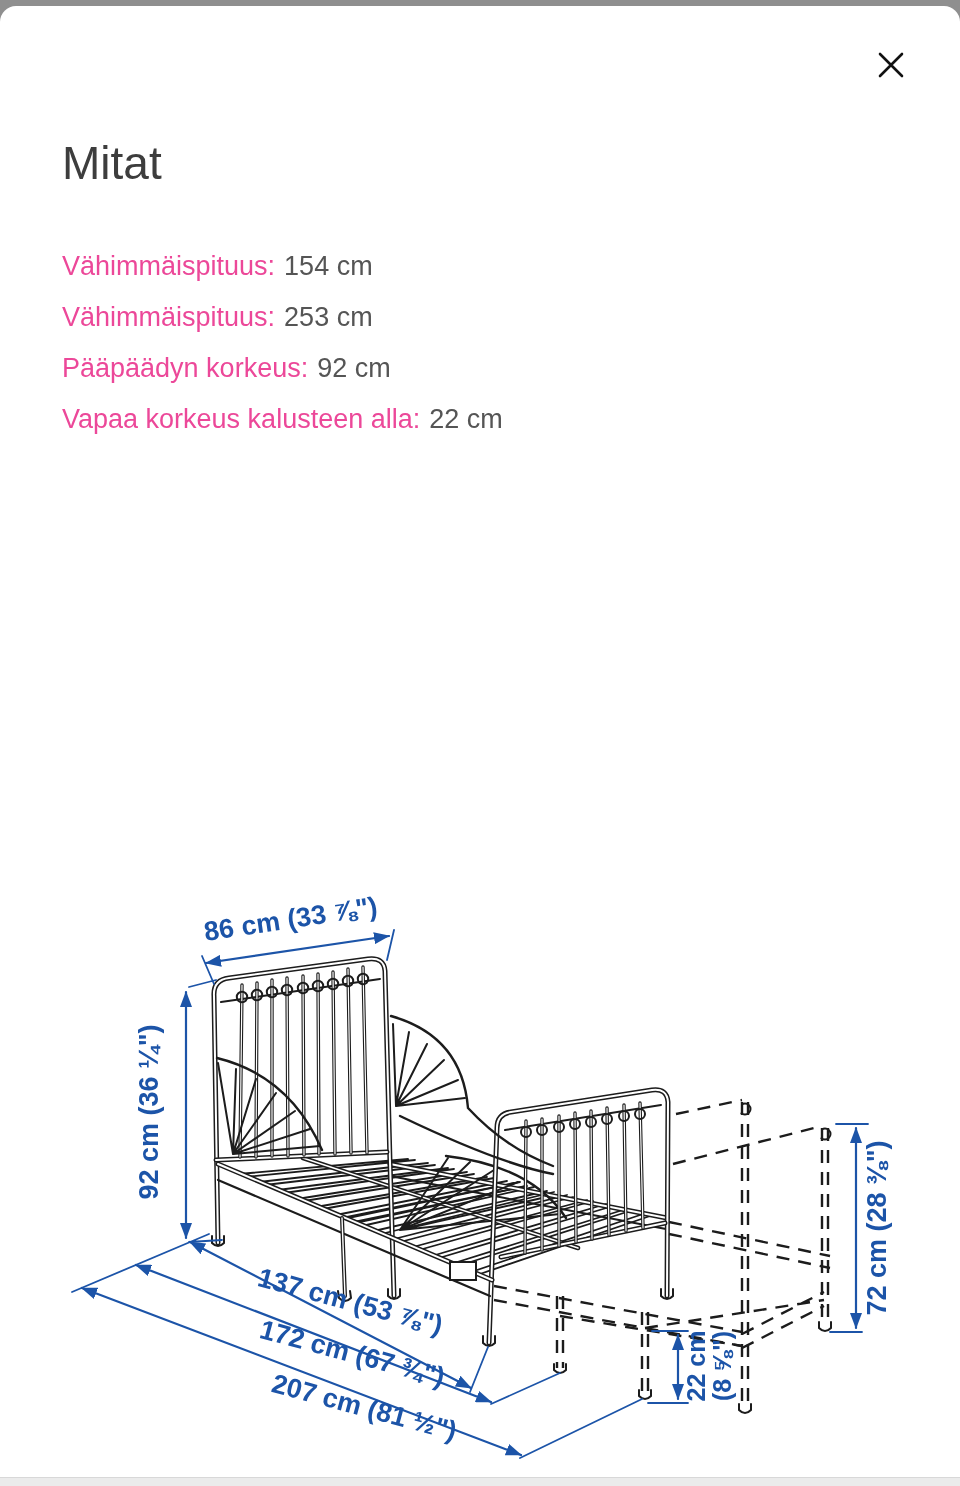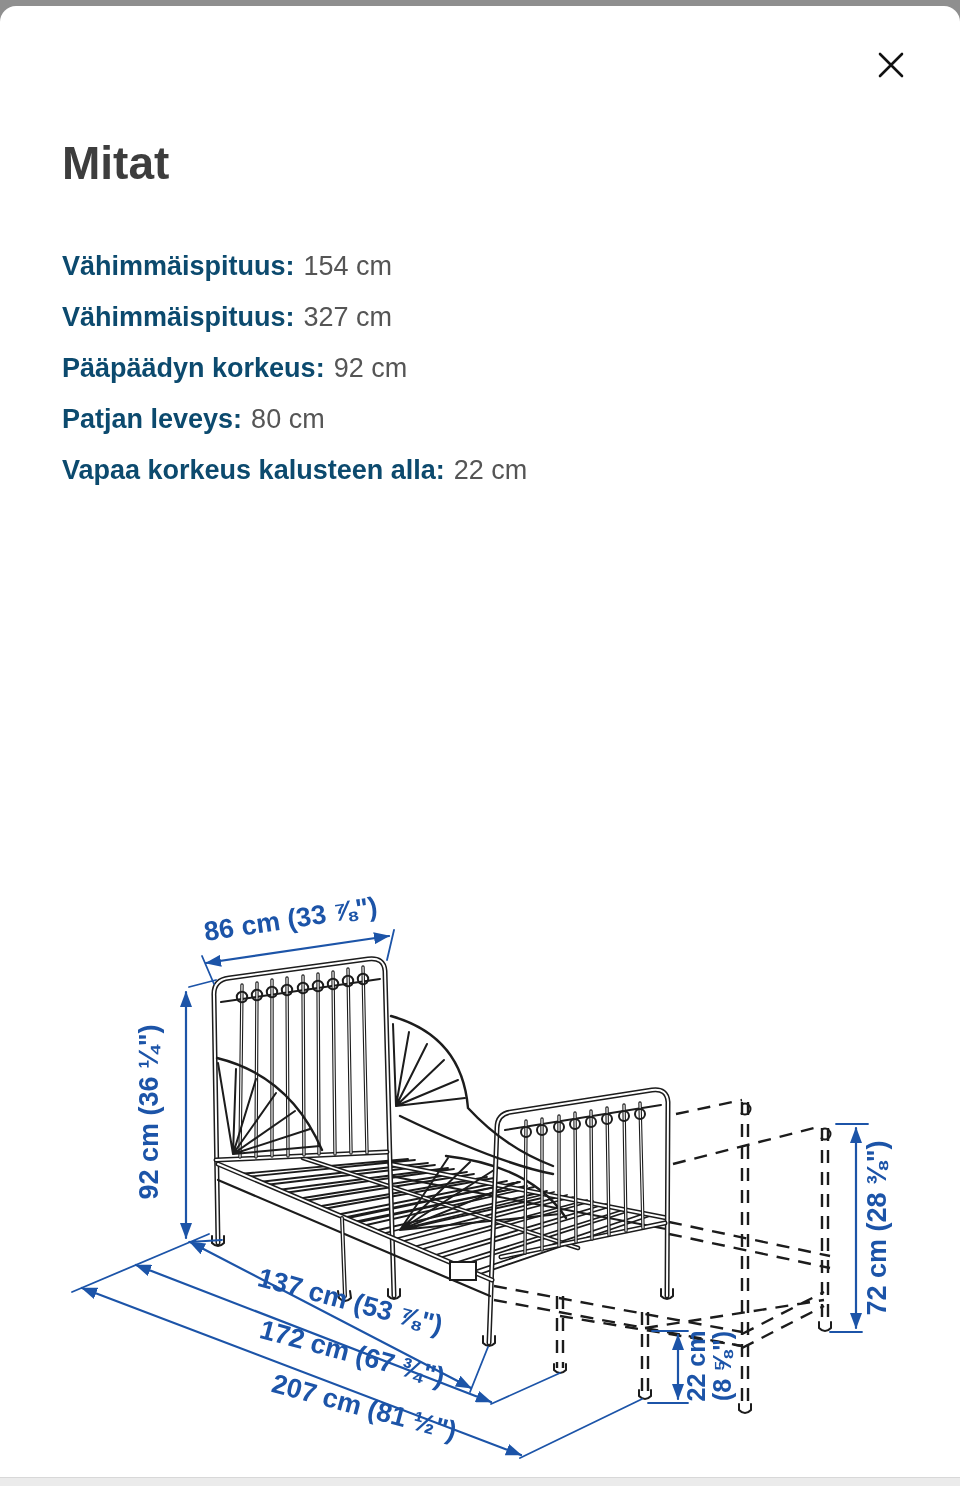--- a/index.html
+++ b/index.html
@@ -12,27 +12,27 @@
     position:absolute; top:6px; left:0; right:0; bottom:0;
     background:#ffffff; border-radius:16px 16px 0 0;
   }
   .close-btn {
     position:absolute; top:36px; right:46px; width:46px; height:46px;
     background:none; border:none; padding:4px; cursor:pointer;
   }
   .close-btn svg { width:38px; height:38px; display:block; }
   .page-title {
     margin:0; padding:132px 0 0 62px;
-    font-size:46px; font-weight:700; color:#3d3d3d; line-height:1.1;
+    font-size:46px; font-weight:400; color:#3d3d3d; line-height:1.1;
   }
   .dims {
     list-style:none; margin:52px 0 0; padding:0 0 0 62px;
     font-size:27px; line-height:51px; color:#555555;
   }
-  .dims .lbl { font-weight:700; color:#0c4a6e; margin-right:9px; }
+  .dims .lbl { font-weight:400; color:#ec4899; margin-right:9px; }
   .diagram {
     position:absolute; top:860px; left:0; width:960px; height:620px;
   }
   .bottom-strip {
     position:absolute; bottom:0; left:0; right:0; height:8px;
     background:#ebebeb; border-top:1px solid #d8d8d8;
   }
   
   .ink   { stroke:#1c1c1c; fill:none; stroke-linecap:round; stroke-linejoin:round; }
   .core  { stroke:#ffffff; fill:none; stroke-linecap:round; stroke-linejoin:round; }
@@ -48,23 +48,22 @@
   <button class="close-btn" aria-label="Close">
     <svg viewBox="0 0 38 38">
       <path d="M8 8 L30 30 M30 8 L8 30" stroke="#111111" stroke-width="2.6" fill="none" stroke-linecap="round"></path>
     </svg>
   </button>
 
   <h1 class="page-title">Mitat</h1>
 
   <ul class="dims">
     <li><span class="lbl">Vähimmäispituus:</span><span class="val">154 cm</span></li>
-    <li><span class="lbl">Vähimmäispituus:</span><span class="val">327 cm</span></li>
+    <li><span class="lbl">Vähimmäispituus:</span><span class="val">253 cm</span></li>
     <li><span class="lbl">Pääpäädyn korkeus:</span><span class="val">92 cm</span></li>
-    <li><span class="lbl">Patjan leveys:</span><span class="val">80 cm</span></li>
     <li><span class="lbl">Vapaa korkeus kalusteen alla:</span><span class="val">22 cm</span></li>
   </ul>
 
   <svg class="diagram" viewBox="0 0 960 620">
     <defs>
       <marker id="aE" markerWidth="16" markerHeight="12" refX="15" refY="6" orient="auto" markerUnits="userSpaceOnUse">
         <path d="M0,0 L16,6 L0,12 z" fill="#1C54A8"></path>
       </marker>
       <marker id="aS" markerWidth="16" markerHeight="12" refX="1" refY="6" orient="auto" markerUnits="userSpaceOnUse">
         <path d="M16,0 L0,6 L16,12 z" fill="#1C54A8"></path>

